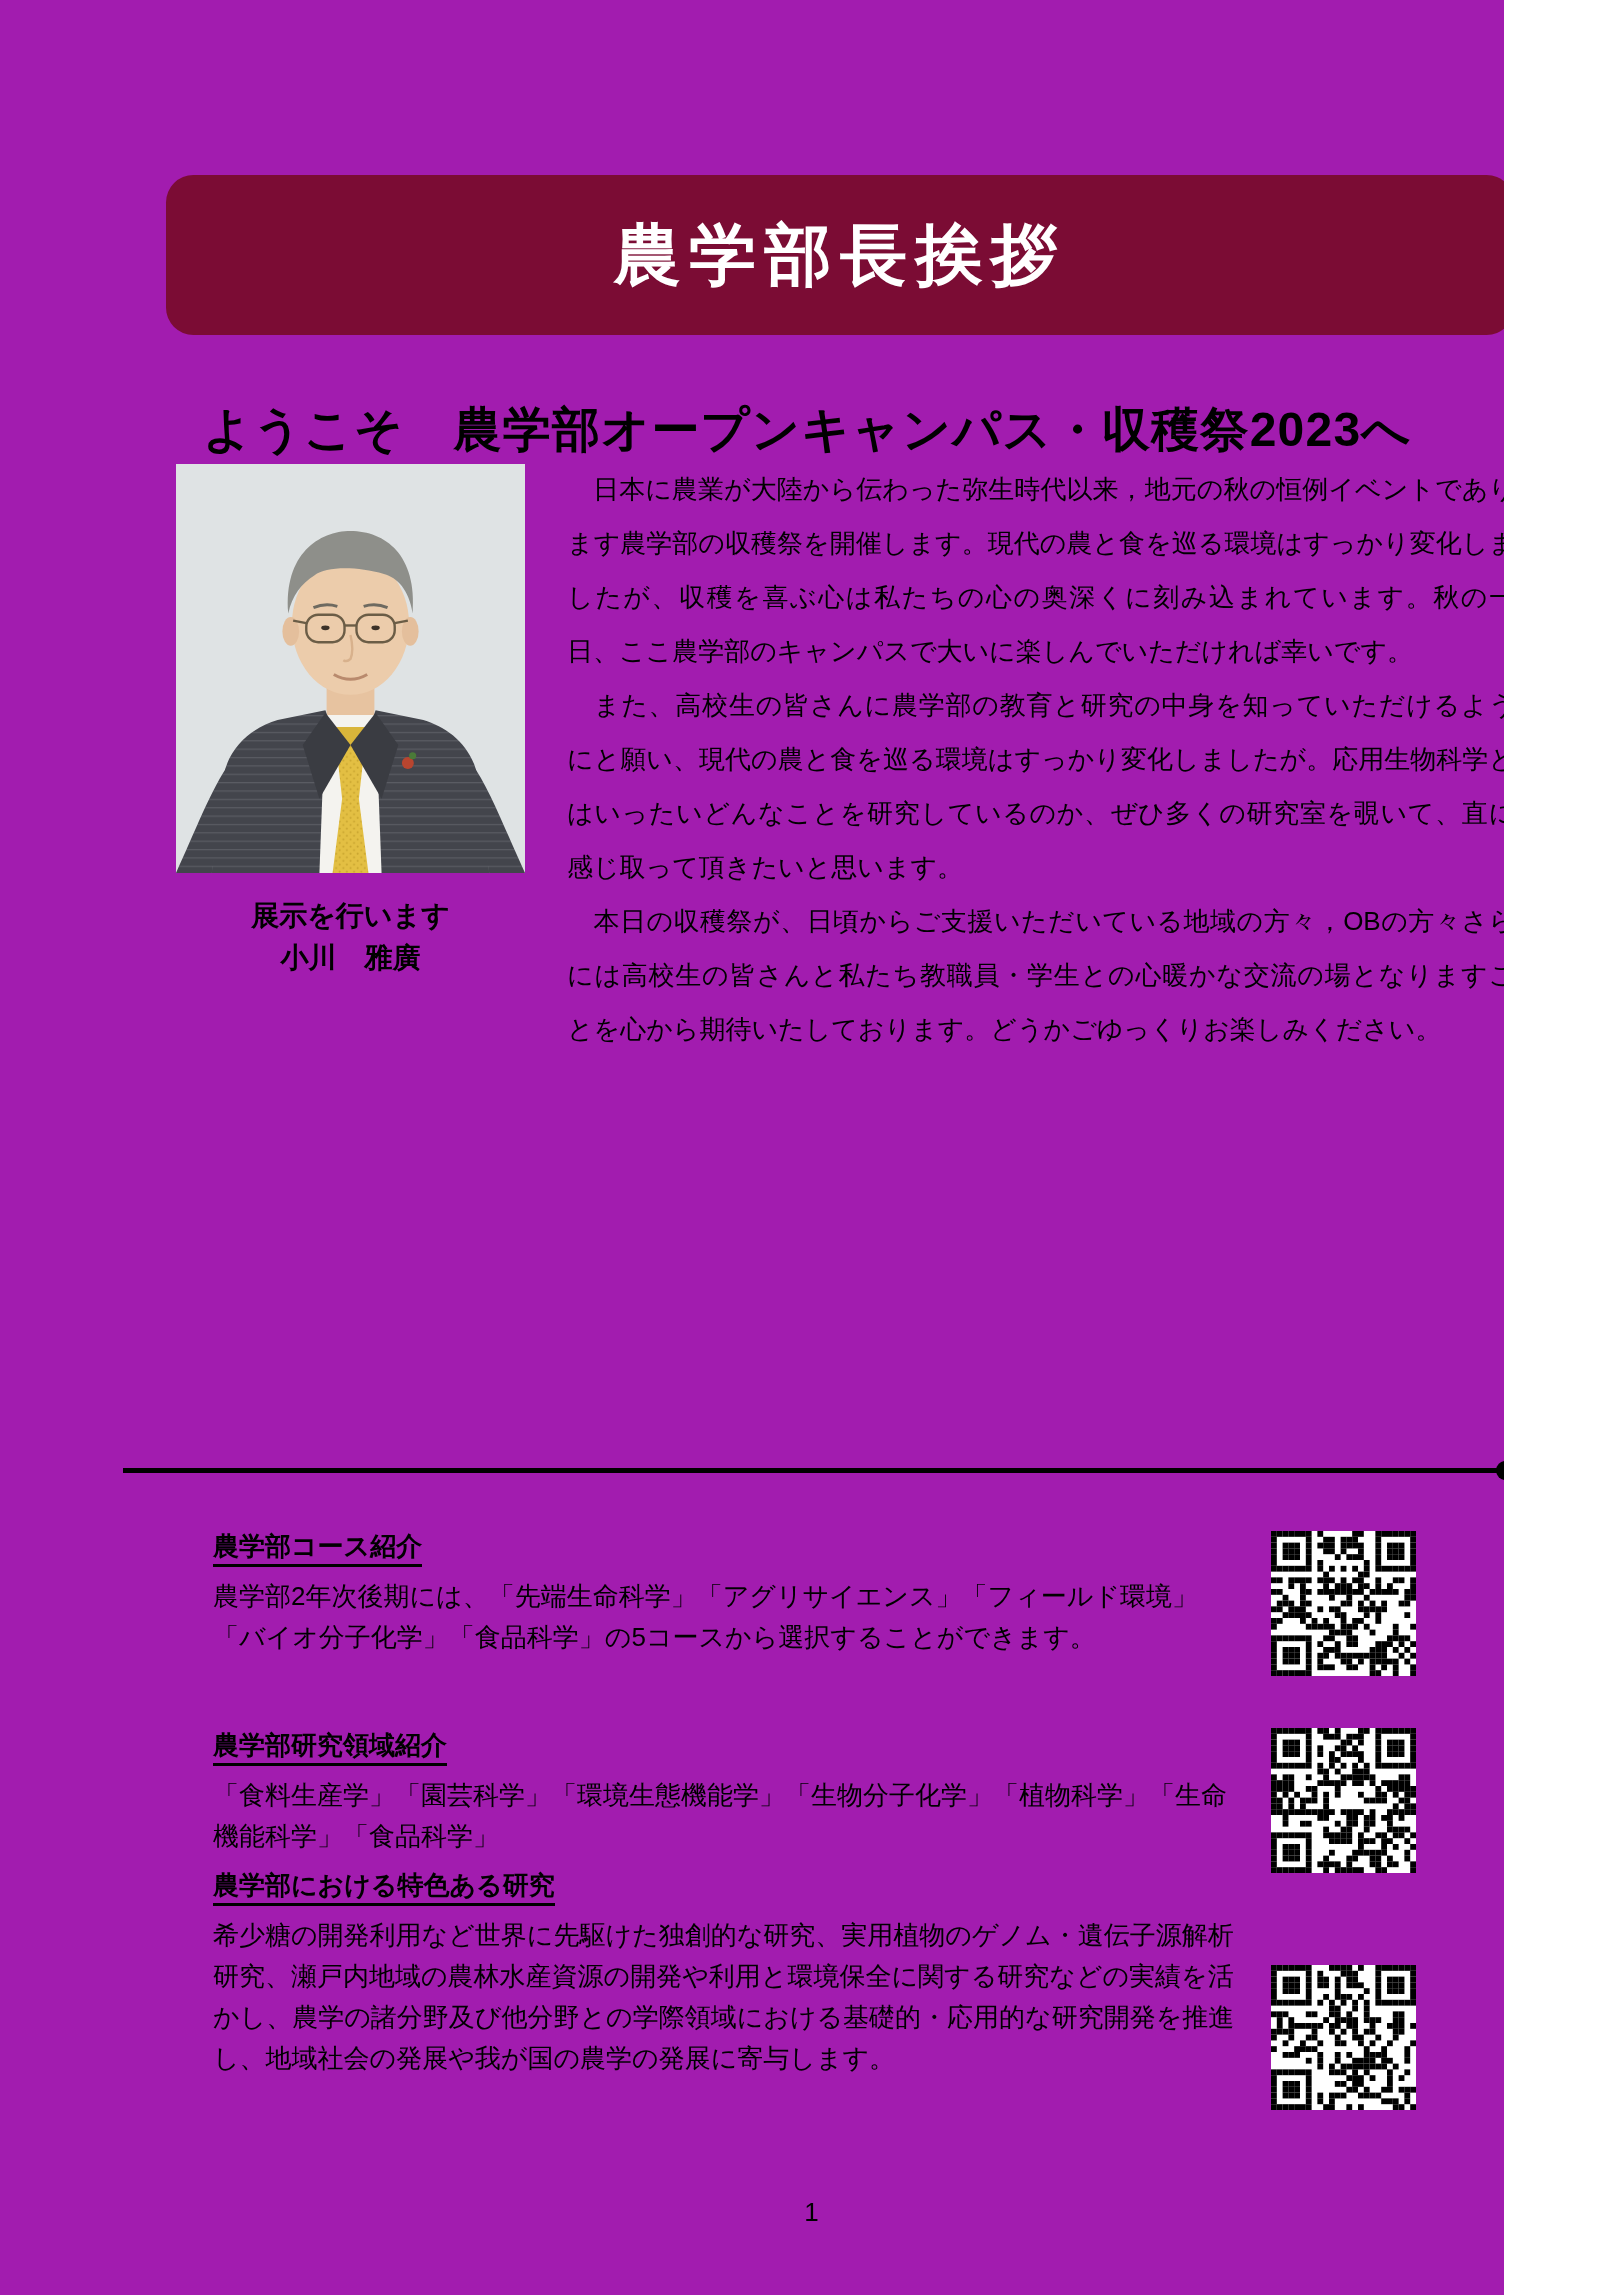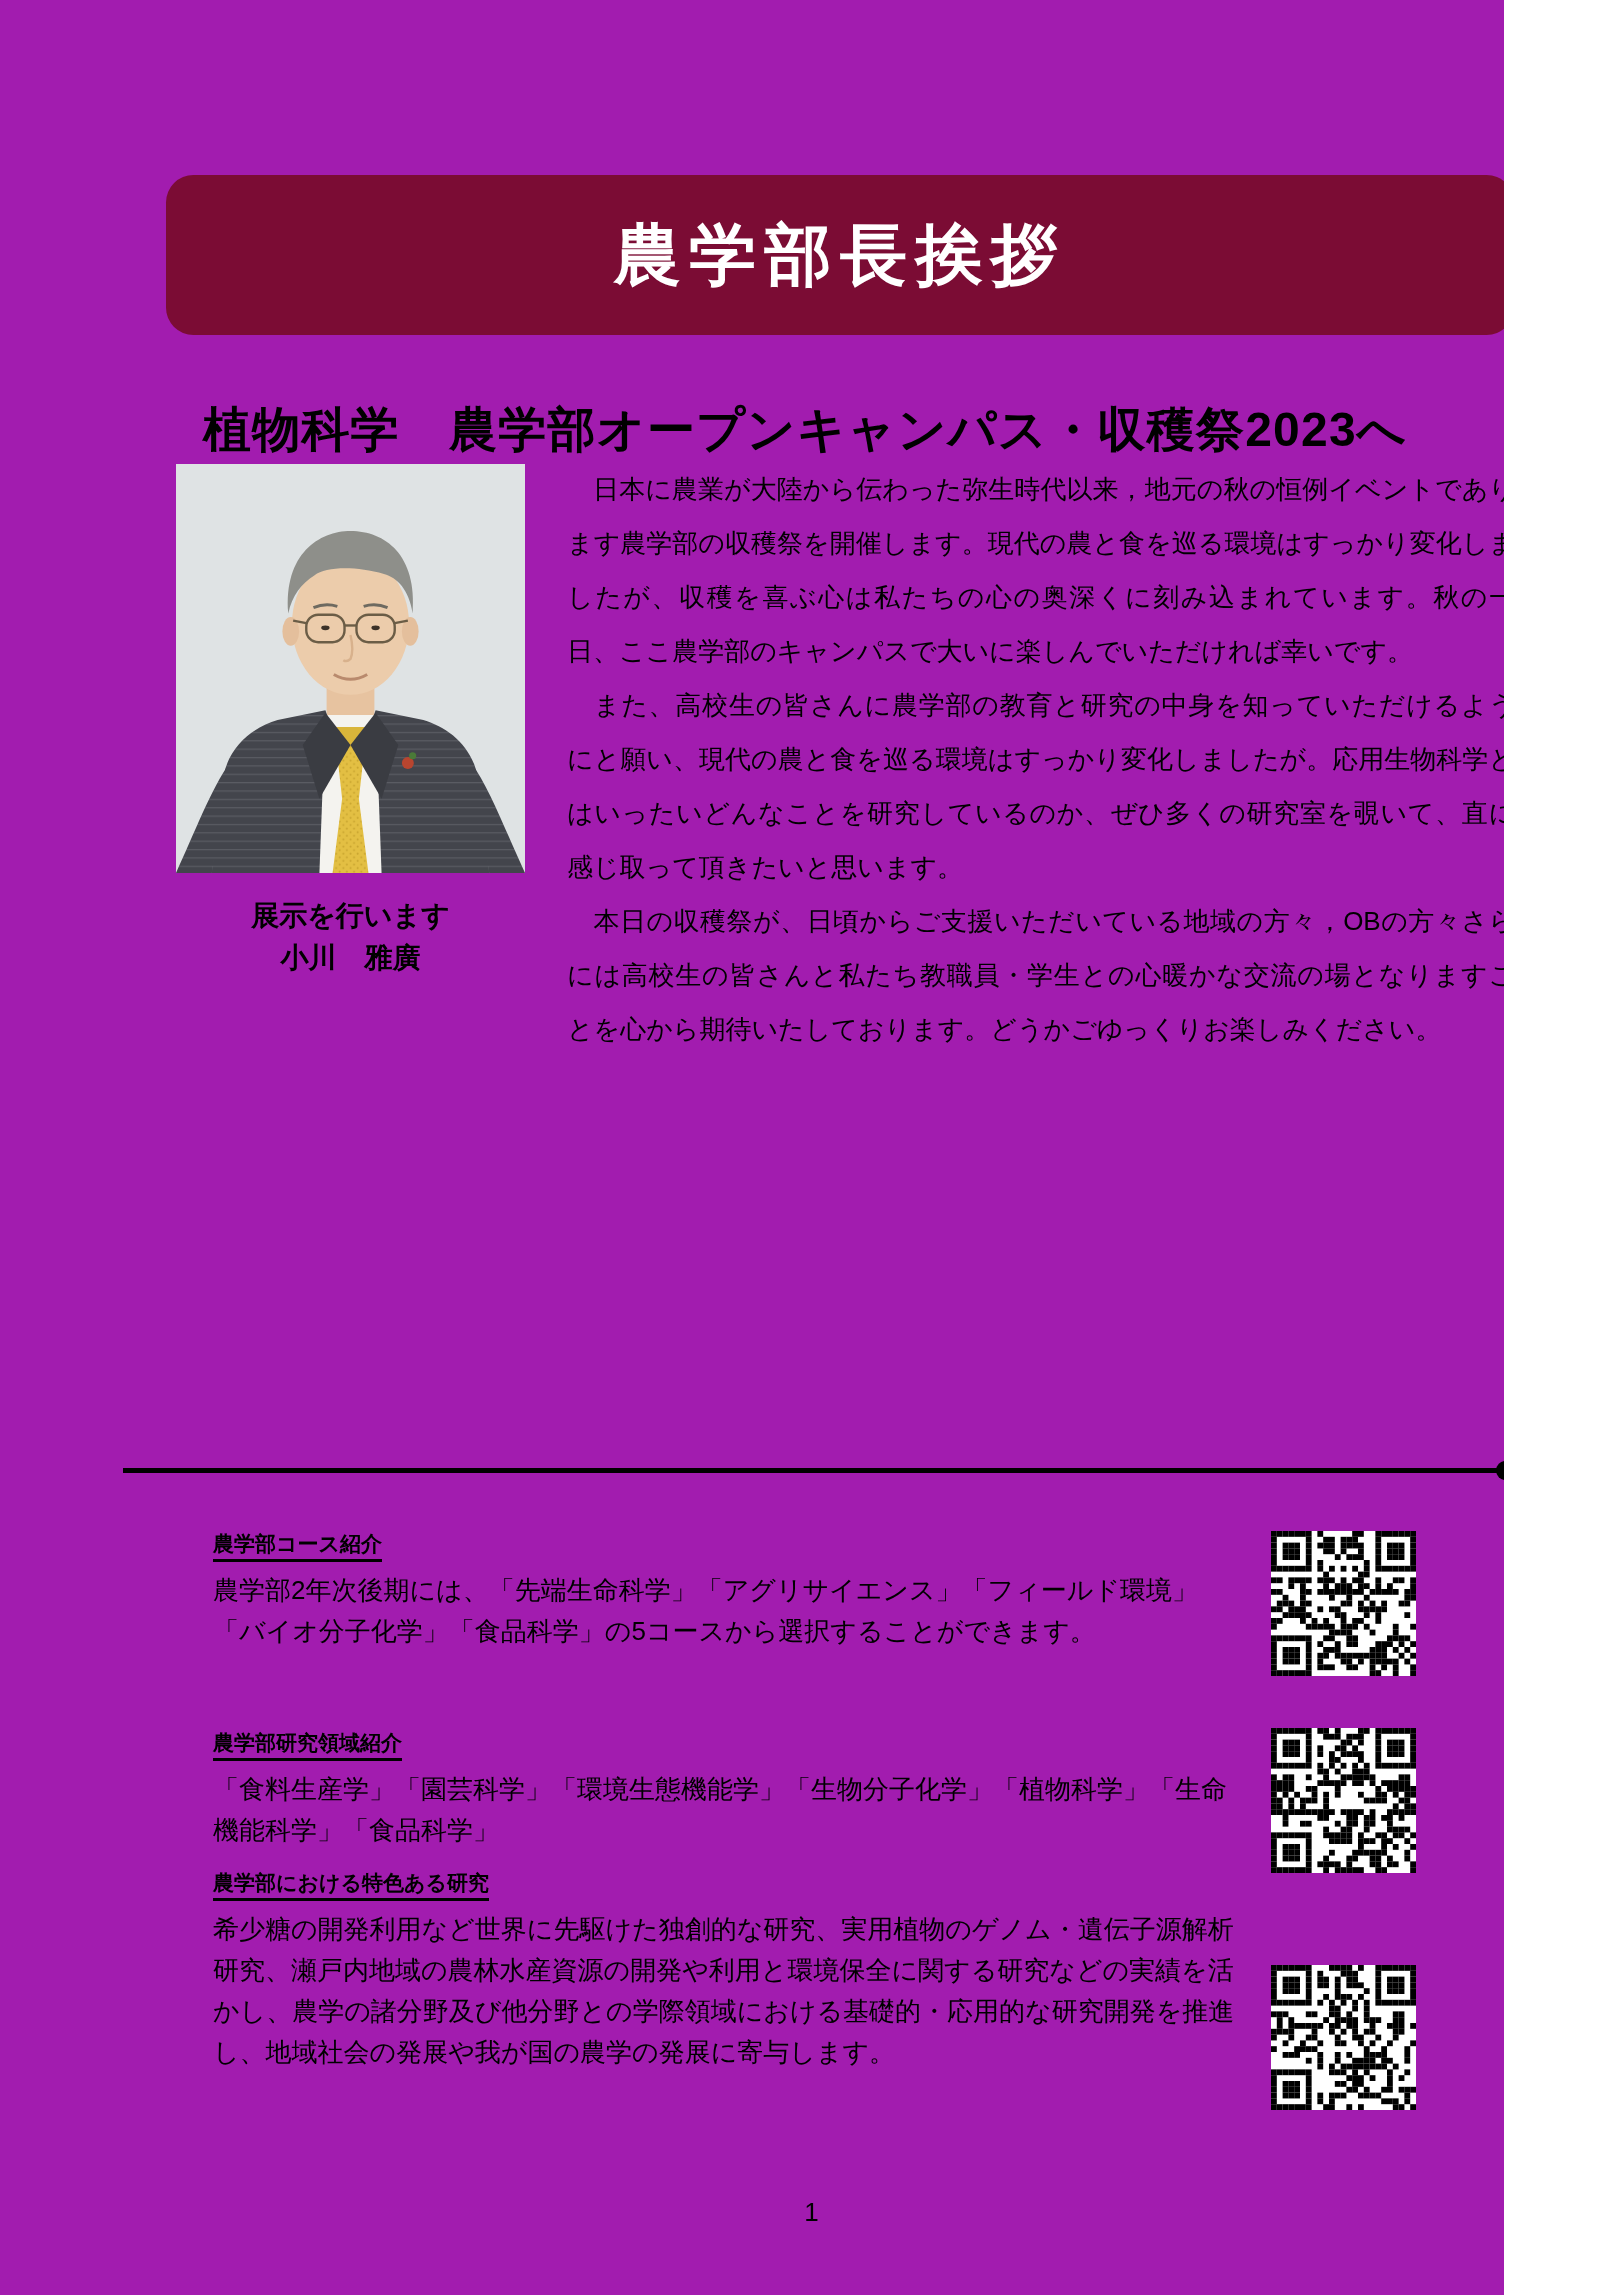--- a/index.html
+++ b/index.html
@@ -25,21 +25,21 @@
   .greeting{position:absolute;left:567px;top:462px;width:948px;
     font-size:26px;line-height:54px;text-align:justify;text-justify:inter-character;}
   .greeting p{margin:0;}
 
   
   .divider{position:absolute;left:123px;top:1468px;width:1387px;height:4.8px;background:#000;}
   .divider .dot{position:absolute;right:-4.8px;top:-7.2px;width:19px;height:19px;border-radius:50%;background:#000;}
 
   
   .section{position:absolute;left:213px;width:1035px;}
-  .section h3{margin:0;font-size:21px;font-weight:bold;display:inline-block;
+  .section h3{margin:0;font-size:26px;font-weight:bold;display:inline-block;
     border-bottom:3px solid #000;padding-bottom:2.4px;line-height:1.15;}
   .section p{margin:8.4px 0 0 0;font-size:26px;line-height:41px;text-align:left;}
   .sec-1{top:1532px;}
   .sec-2{top:1731px;}
   .sec-3{top:1871px;}
 
   
   .qr{position:absolute;left:1271px;width:145px;height:145px;background:#fff;}
   .qr-1{top:1531px;}
   .qr-2{top:1728px;}
@@ -51,21 +51,21 @@
 </style>
 </head>
 <body>
 
 <div class="page">
 
   <div class="banner" style="background: rgb(123, 12, 52);">
     <span class="title">農学部長挨拶</span>
   </div>
 
-  <h2 class="welcome">植物科学　農学部オープンキャンパス・収穫祭2023へ</h2>
+  <h2 class="welcome">ようこそ　農学部オープンキャンパス・収穫祭2023へ</h2>
 
   <figure class="photo" style="margin:0">
     <svg viewBox="0 0 584 684" xmlns="http://www.w3.org/2000/svg" aria-hidden="true">
       <defs>
         <pattern id="pinstripe" width="14" height="14" patternUnits="userSpaceOnUse" patternTransform="rotate(90)">
           <rect width="14" height="14" fill="#43454c"></rect>
           <rect x="0" y="0" width="2" height="14" fill="#5a5c63"></rect>
         </pattern>
         <pattern id="tiedots" width="12" height="12" patternUnits="userSpaceOnUse">
           <rect width="12" height="12" fill="#e3bf43"></rect>

